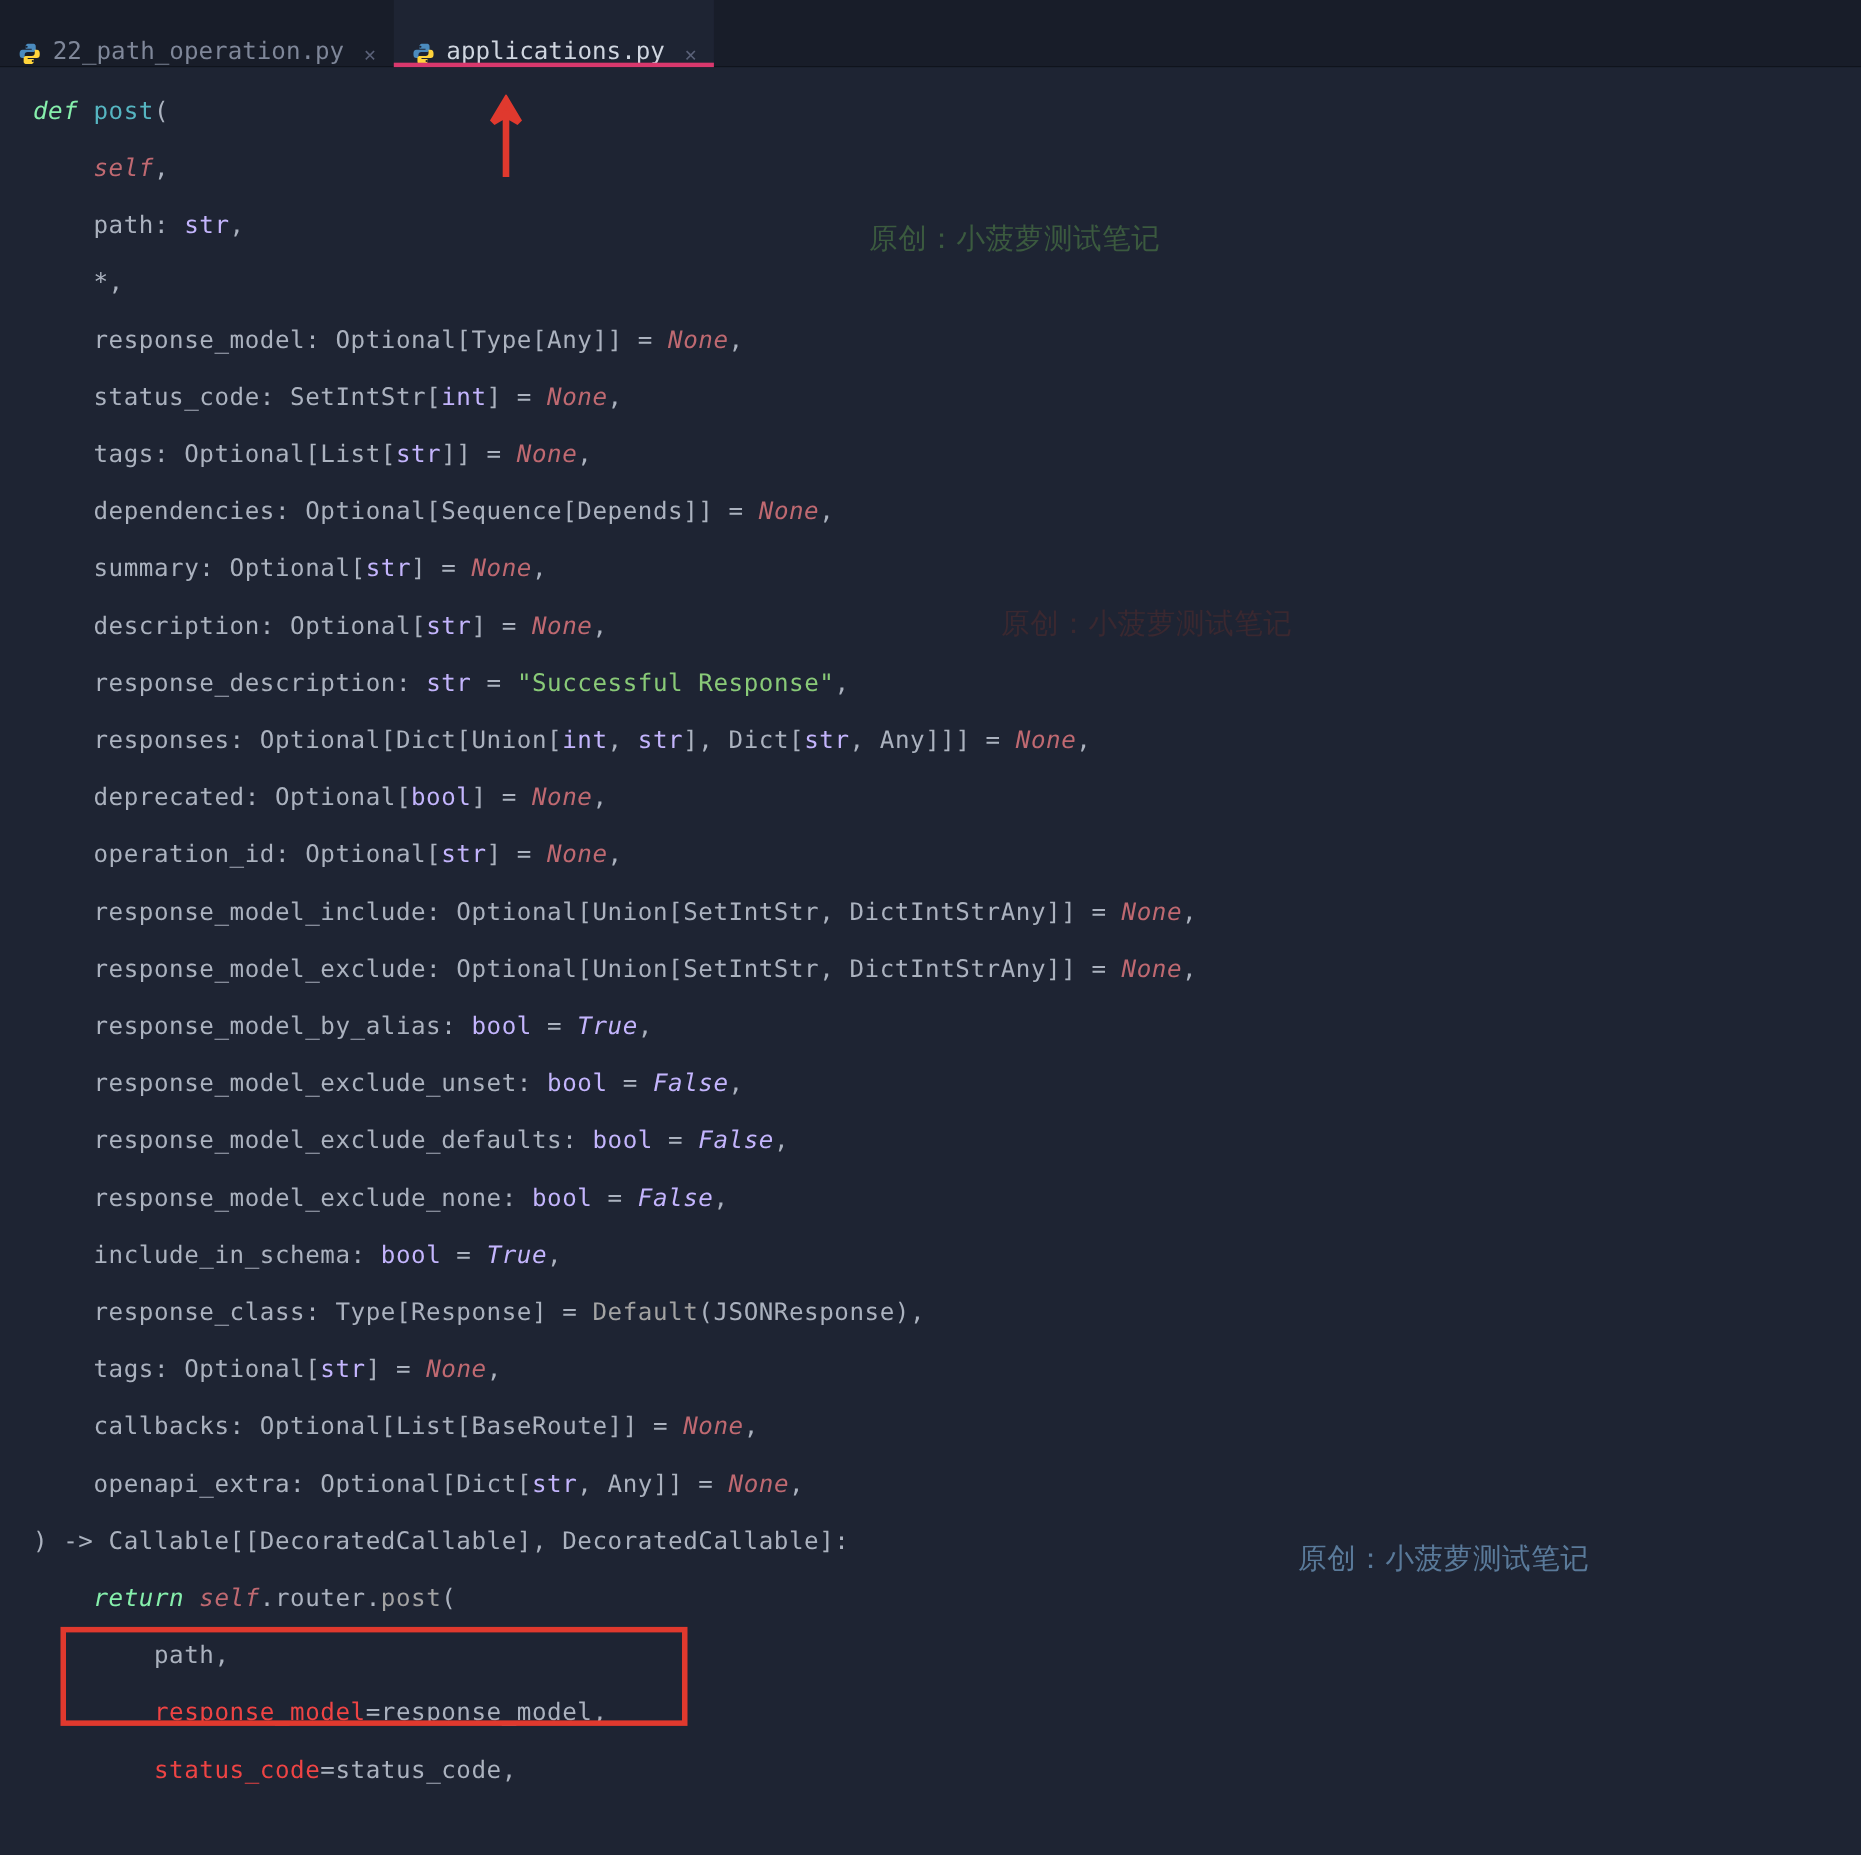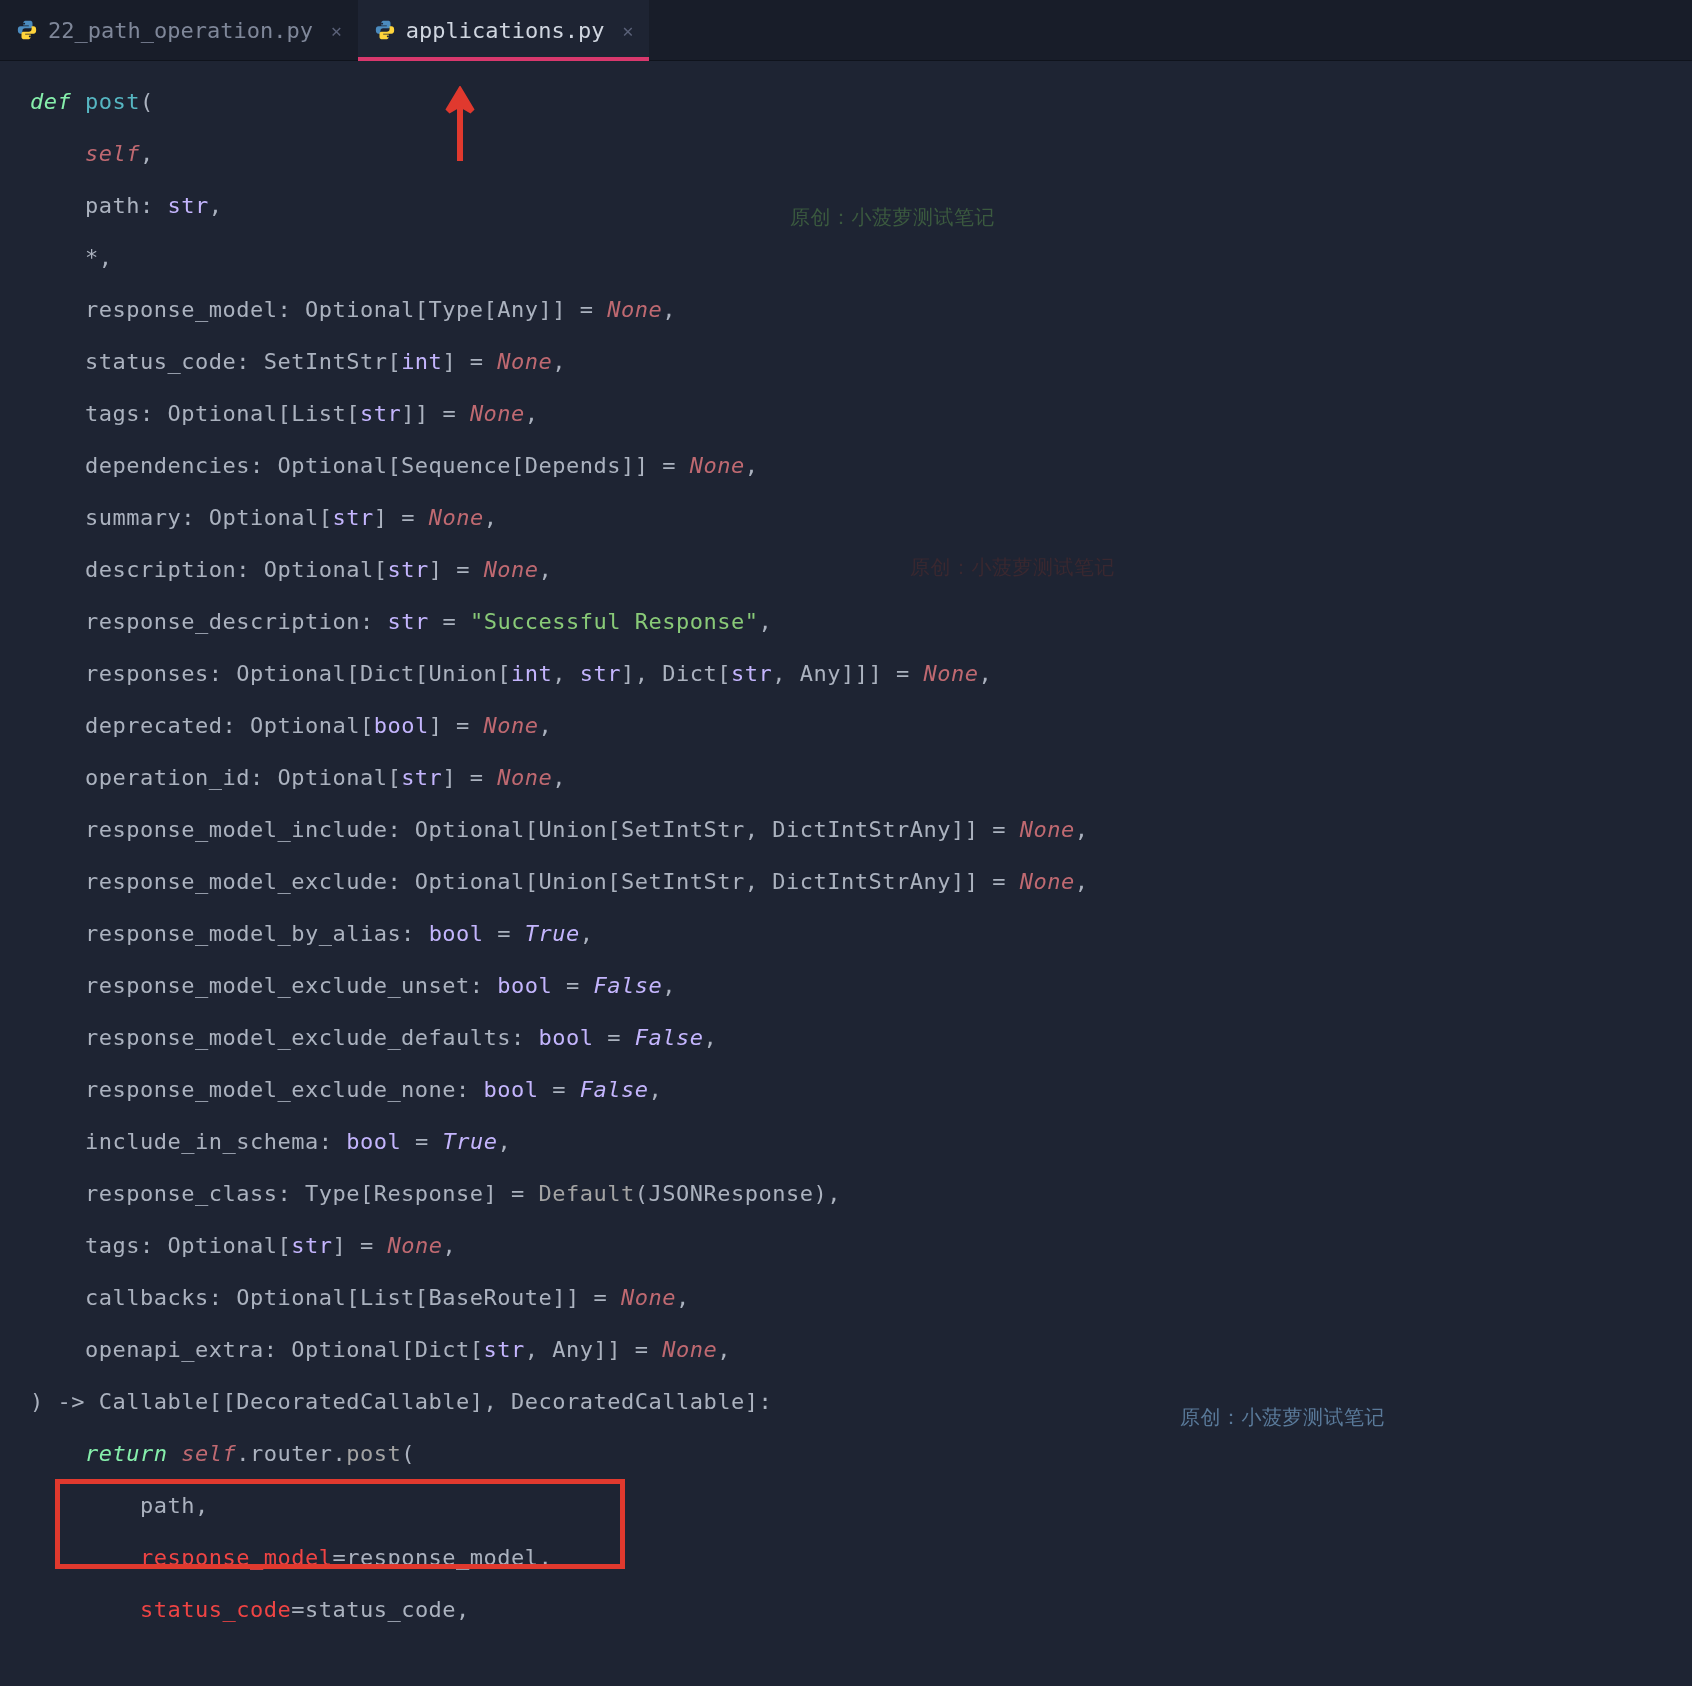--- a/index.html
+++ b/index.html
@@ -1,34 +1,34 @@
 <!DOCTYPE html>
 <html><head>
 <meta charset="utf-8">
 <style>
 body{margin:0;background:#1e2433;font-family:'Menlo','Consolas',monospace;font-size:22px;color:#abb2bf;overflow:hidden}
 .tabs{display:flex;background:#181d29;height:60px;border-bottom:1px solid #0f131c}
-.tab{display:flex;align-items:center;padding:0 16px;height:100%;color:#7f8799;cursor:pointer;gap:10px;position:relative}
+.tab{display:flex;align-items:flex-end;padding:0 16px;height:100%;color:#7f8799;cursor:pointer;gap:10px;position:relative}
 .tab.active{background:#1e2433;color:#d0d6e0}
 .tab.active::after{content:'';position:absolute;bottom:-1px;left:0;right:0;height:4px;background:#d9386d}
 .tab-icon{width:22px;height:22px}
 .tab-close{color:#5a6178;margin-left:8px;font-size:18px}
 .code-area{padding:15px 0 0 30px;line-height:52px;letter-spacing:.5px;position:relative}
 .ln{white-space:pre}
 .kw{color:#86efac;font-style:italic}
 .fn{color:#56b6c2}
 .self{color:#bf6971;font-style:italic}
 .type{color:#c4b5fd;}
 .none{color:#bf6971;font-style:italic}
 .str{color:#89ca78}
 .bool{color:#c4b5fd;font-style:italic}
 .call{color:#a3a3a3}
 .param{color:#ef4444}
 .arrow{position:absolute;left:440px;top:25px;pointer-events:none}
-.wm{position:absolute;font-size:20px;pointer-events:none}
+.wm{position:absolute;font-size:26px;pointer-events:none}
 .wm1{color:#3b5a3f;left:790px;top:130px}
 .wm2{color:#3a2830;left:910px;top:480px}
 .wm3{color:#5a7a9a;left:1180px;top:1330px}
 .hl{position:absolute;border:5px solid #e0392e;left:55px;top:1418px;width:560px;height:80px;pointer-events:none}
 </style>
 </head>
 <body>
 
 <div class="tabs">
   <div class="tab">

